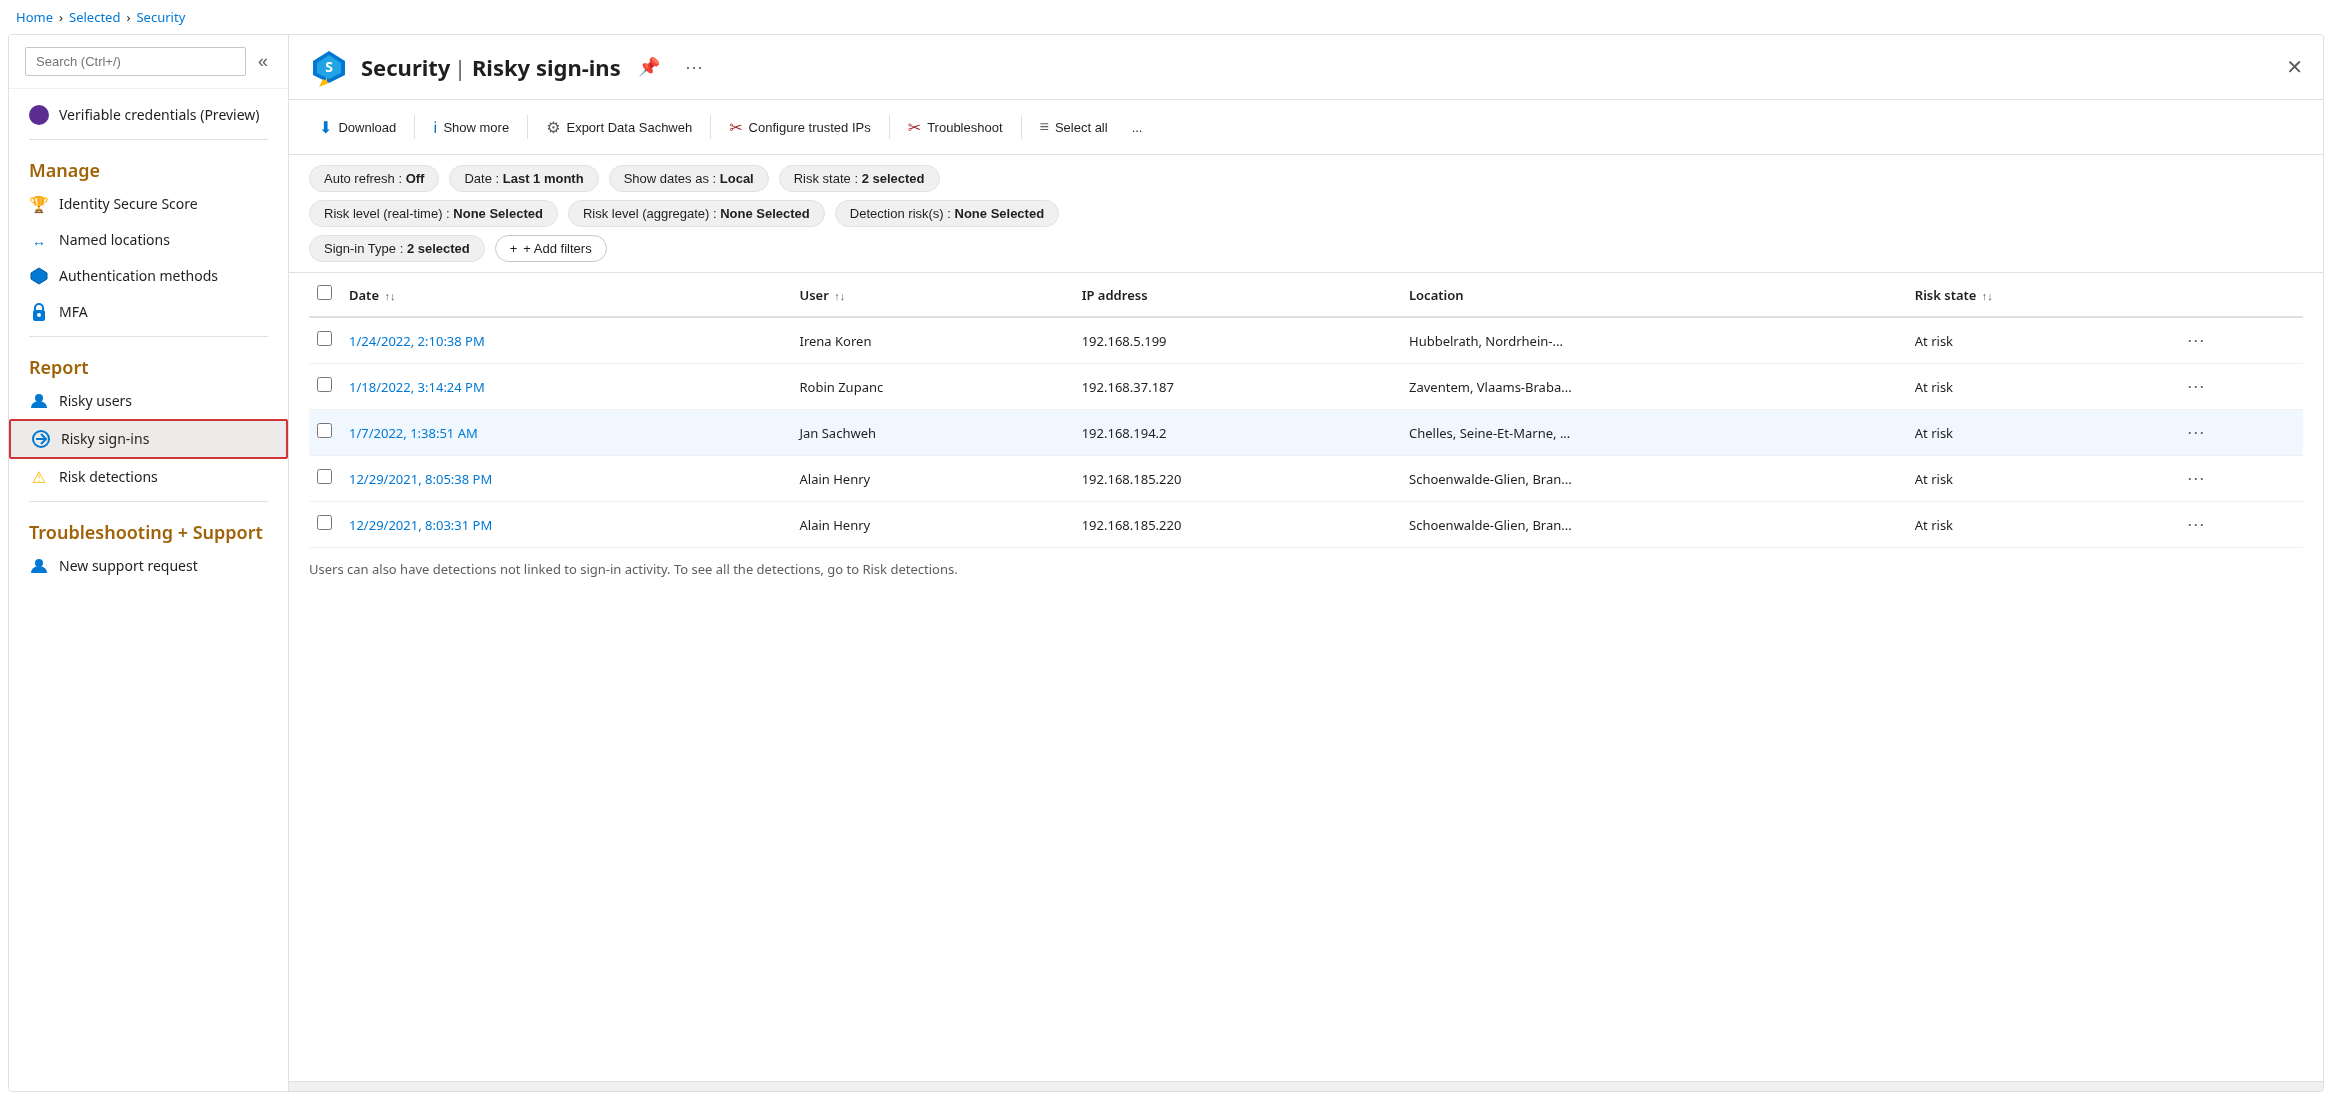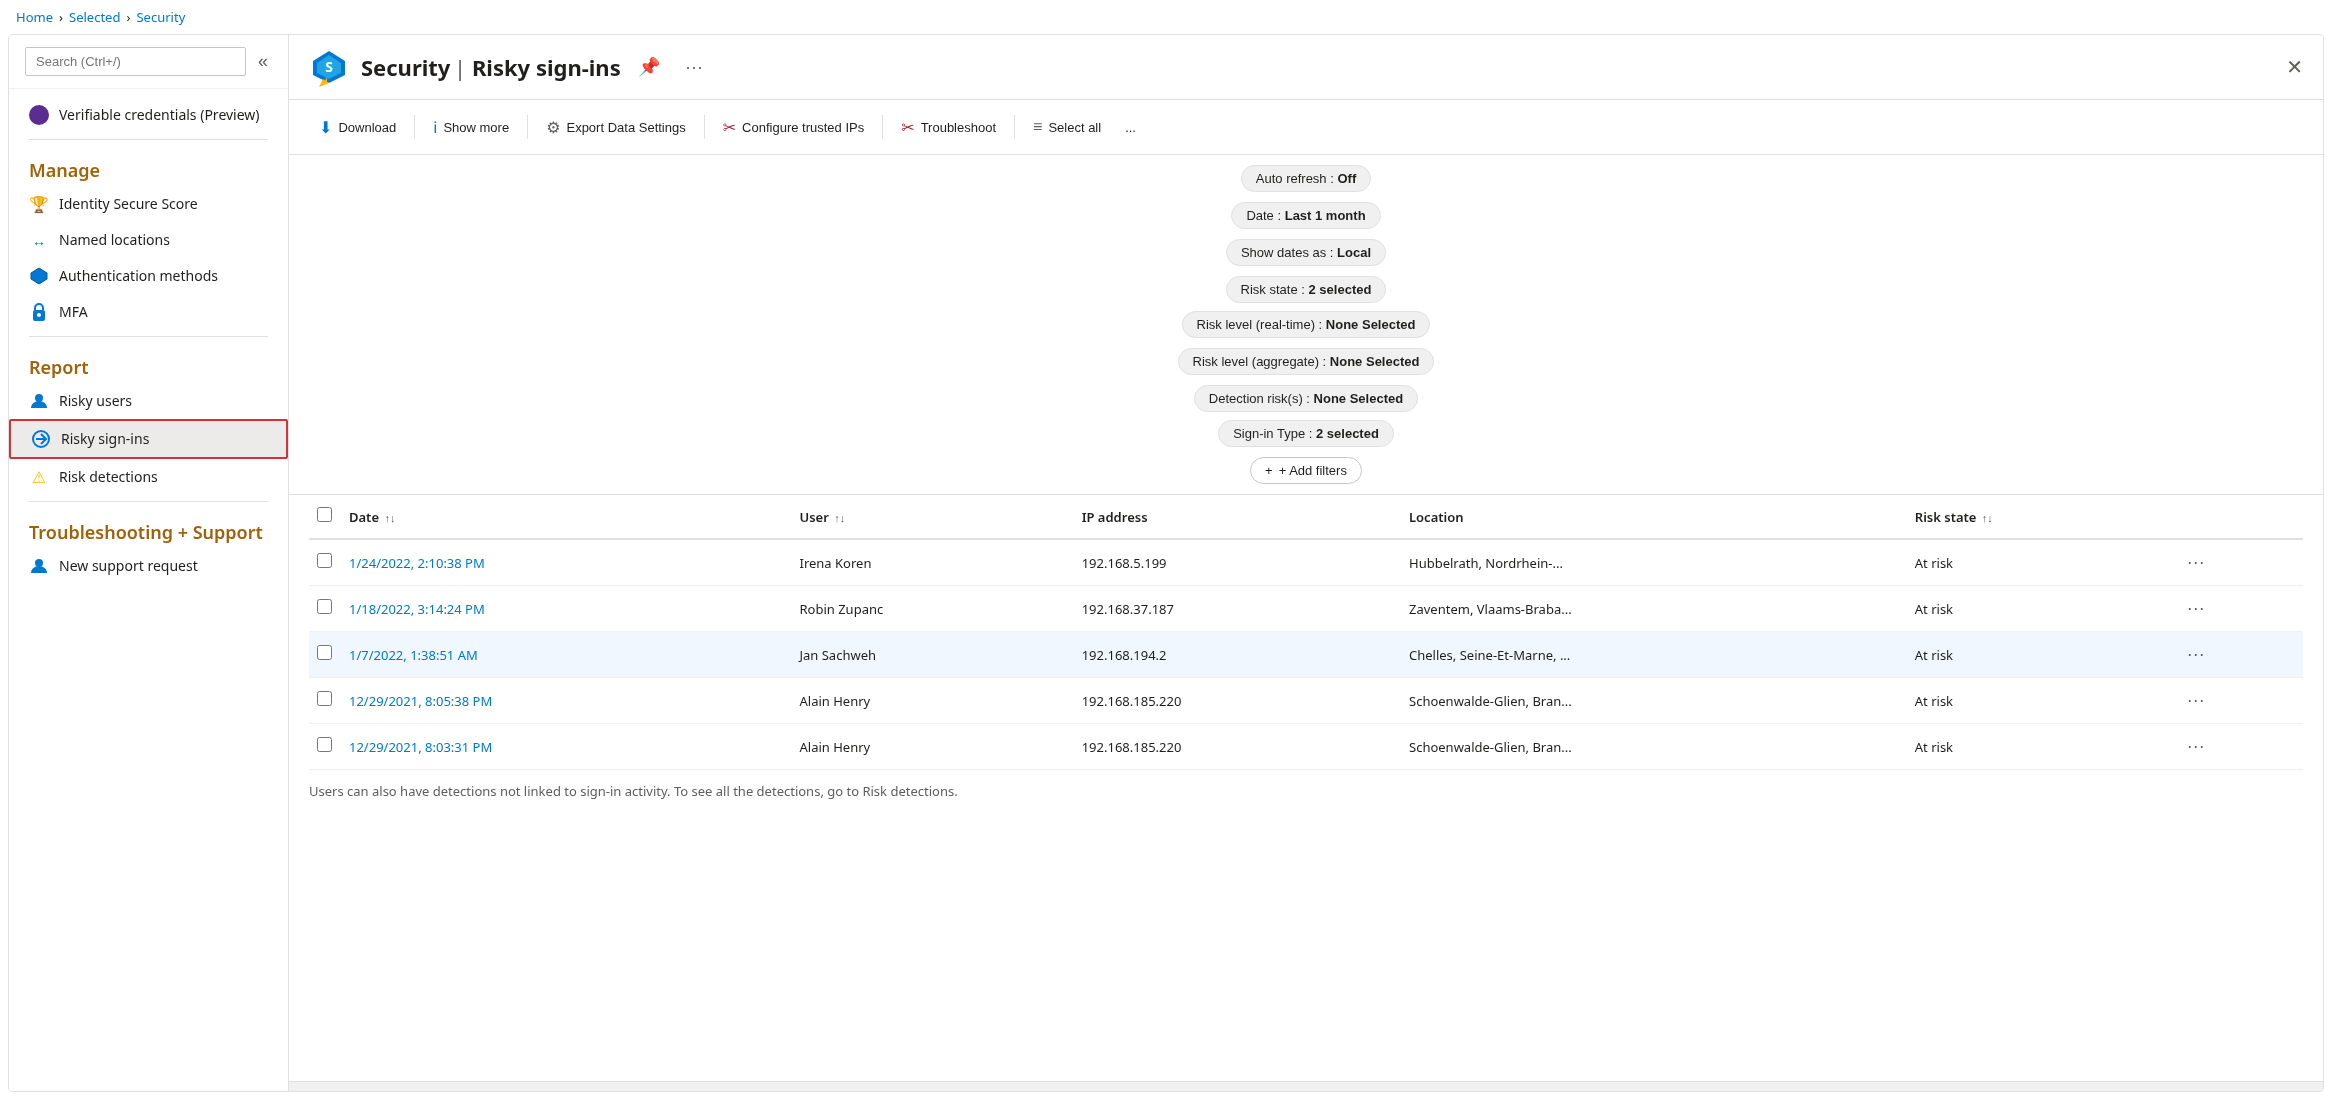--- a/index.html
+++ b/index.html
@@ -34,21 +34,21 @@
     .toolbar { display: flex; align-items: center; gap: 4px; padding: 10px 20px; border-bottom: 1px solid #e0e0e0; flex-wrap: wrap; }
     .toolbar-btn { display: flex; align-items: center; gap: 6px; background: none; border: none; cursor: pointer; font-size: 13px; color: #201f1e; padding: 6px 10px; border-radius: 2px; }
     .toolbar-btn .t-icon { font-size: 16px; color: #0078d4; }
     .toolbar-btn .t-icon.gear { color: #605e5c; }
     .toolbar-btn .t-icon.wrench { color: #a4262c; }
     .toolbar-btn .t-icon.list { color: #605e5c; }
     .toolbar-divider { width: 1px; height: 24px; background: #e0e0e0; margin: 0 4px; }
 
     
     .filters-area { padding: 10px 20px; display: flex; flex-direction: column; gap: 8px; border-bottom: 1px solid #e0e0e0; }
-    .filters-row { display: flex; align-items: center; gap: 10px; flex-wrap: wrap; flex-direction: column; }
+    .filters-row { display: flex; align-items: center; gap: 10px; flex-wrap: wrap; }
     .filter-tag { background: #f0f0f0; border: 1px solid #e0e0e0; border-radius: 16px; padding: 5px 14px; font-size: 13px; color: #201f1e; cursor: pointer; white-space: nowrap; }
     .filter-tag b { font-weight: 600; }
     .add-filter-btn { display: flex; align-items: center; gap: 6px; background: none; border: 1px solid #c8c6c4; border-radius: 16px; padding: 5px 14px; font-size: 13px; color: #201f1e; cursor: pointer; }
 
     
     .table-container { flex: 1; overflow-y: auto; padding: 0 20px; }
     table { width: 100%; border-collapse: collapse; font-size: 13px; }
     thead th { padding: 12px 8px; text-align: left; color: #201f1e; font-weight: 600; border-bottom: 2px solid #e0e0e0; white-space: nowrap; }
     tbody tr { border-bottom: 1px solid #f0f0f0; }
     tbody tr.highlighted { background: #f0f7ff; }
@@ -203,21 +203,21 @@
           <span>Download</span>
         </button>
         <div class="toolbar-divider"></div>
         <button class="toolbar-btn">
           <span class="t-icon" style="color:#0078d4;">ℹ</span>
           <span>Show more</span>
         </button>
         <div class="toolbar-divider"></div>
         <button class="toolbar-btn">
           <span class="t-icon gear">⚙</span>
-          <span>Export Data Settings</span>
+          <span>Export Data Sachweh</span>
         </button>
         <div class="toolbar-divider"></div>
         <button class="toolbar-btn">
           <span class="t-icon wrench">✂</span>
           <span>Configure trusted IPs</span>
         </button>
         <div class="toolbar-divider"></div>
         <button class="toolbar-btn">
           <span class="t-icon wrench">✂</span>
           <span>Troubleshoot</span>

